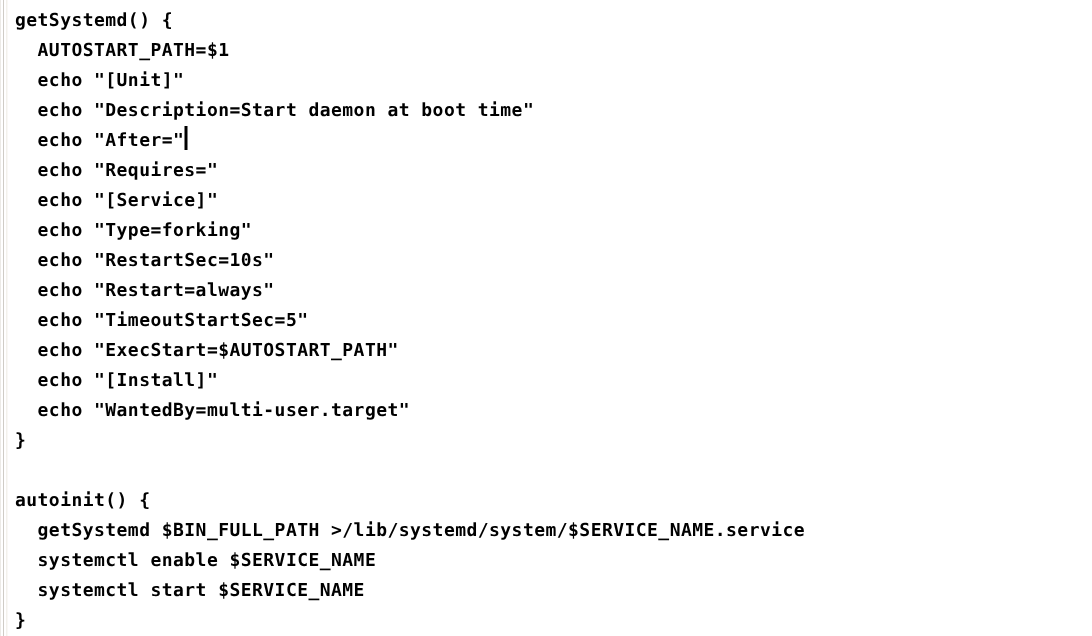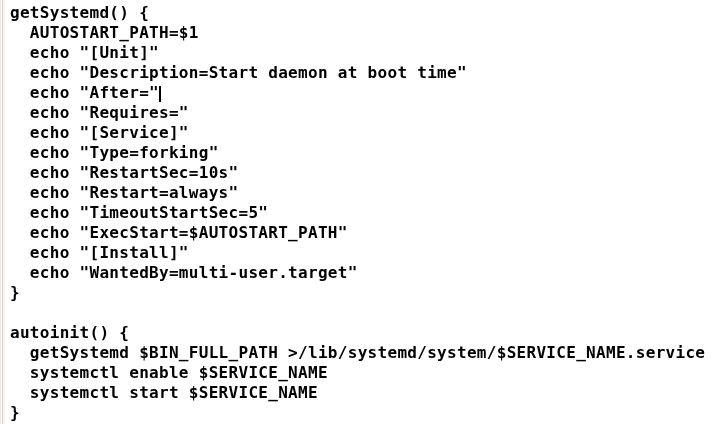--- a/index.html
+++ b/index.html
@@ -24,21 +24,21 @@
       #cfccc6 2px, #cfccc6 3px,
       #ffffff 3px, #ffffff 4px,
       #f3f1ec 4px, #f3f1ec 5px);
   }
   .code {
     flex: 1;
     margin: 0;
     padding: 3px 0 0 5px;
     font-family: "DejaVu Sans Mono", "Liberation Mono", monospace;
     font-weight: bold;
-    font-size: 16px;
+    font-size: 12px;
     line-height: 20px;
     letter-spacing: 0.3px;
     color: var(--text, #000000);
     white-space: pre;
     overflow: hidden;
   }
   .line { height: 20px; }
   .caret {
     display: inline-block;
     width: 2px;

